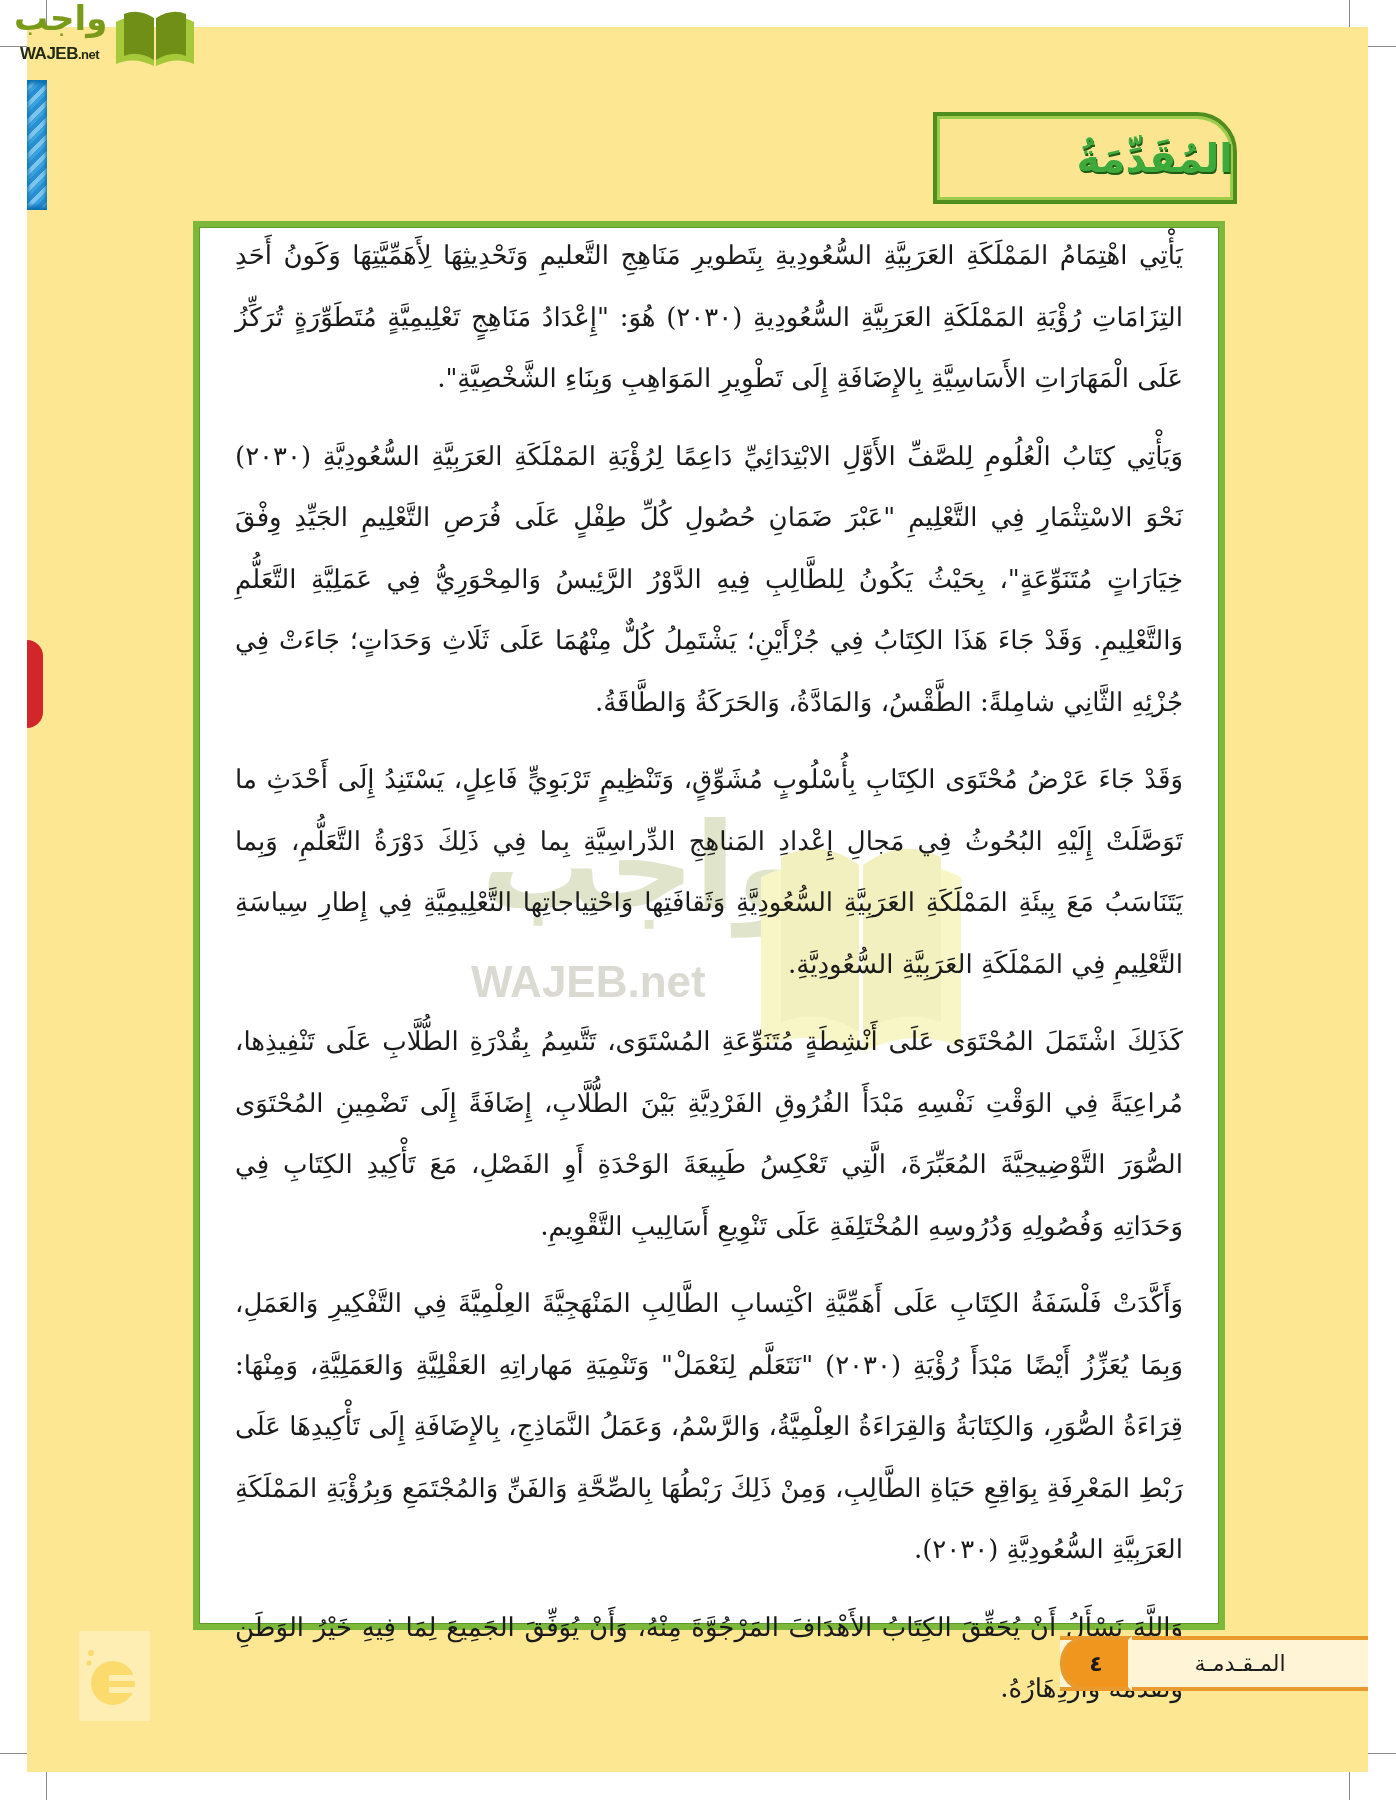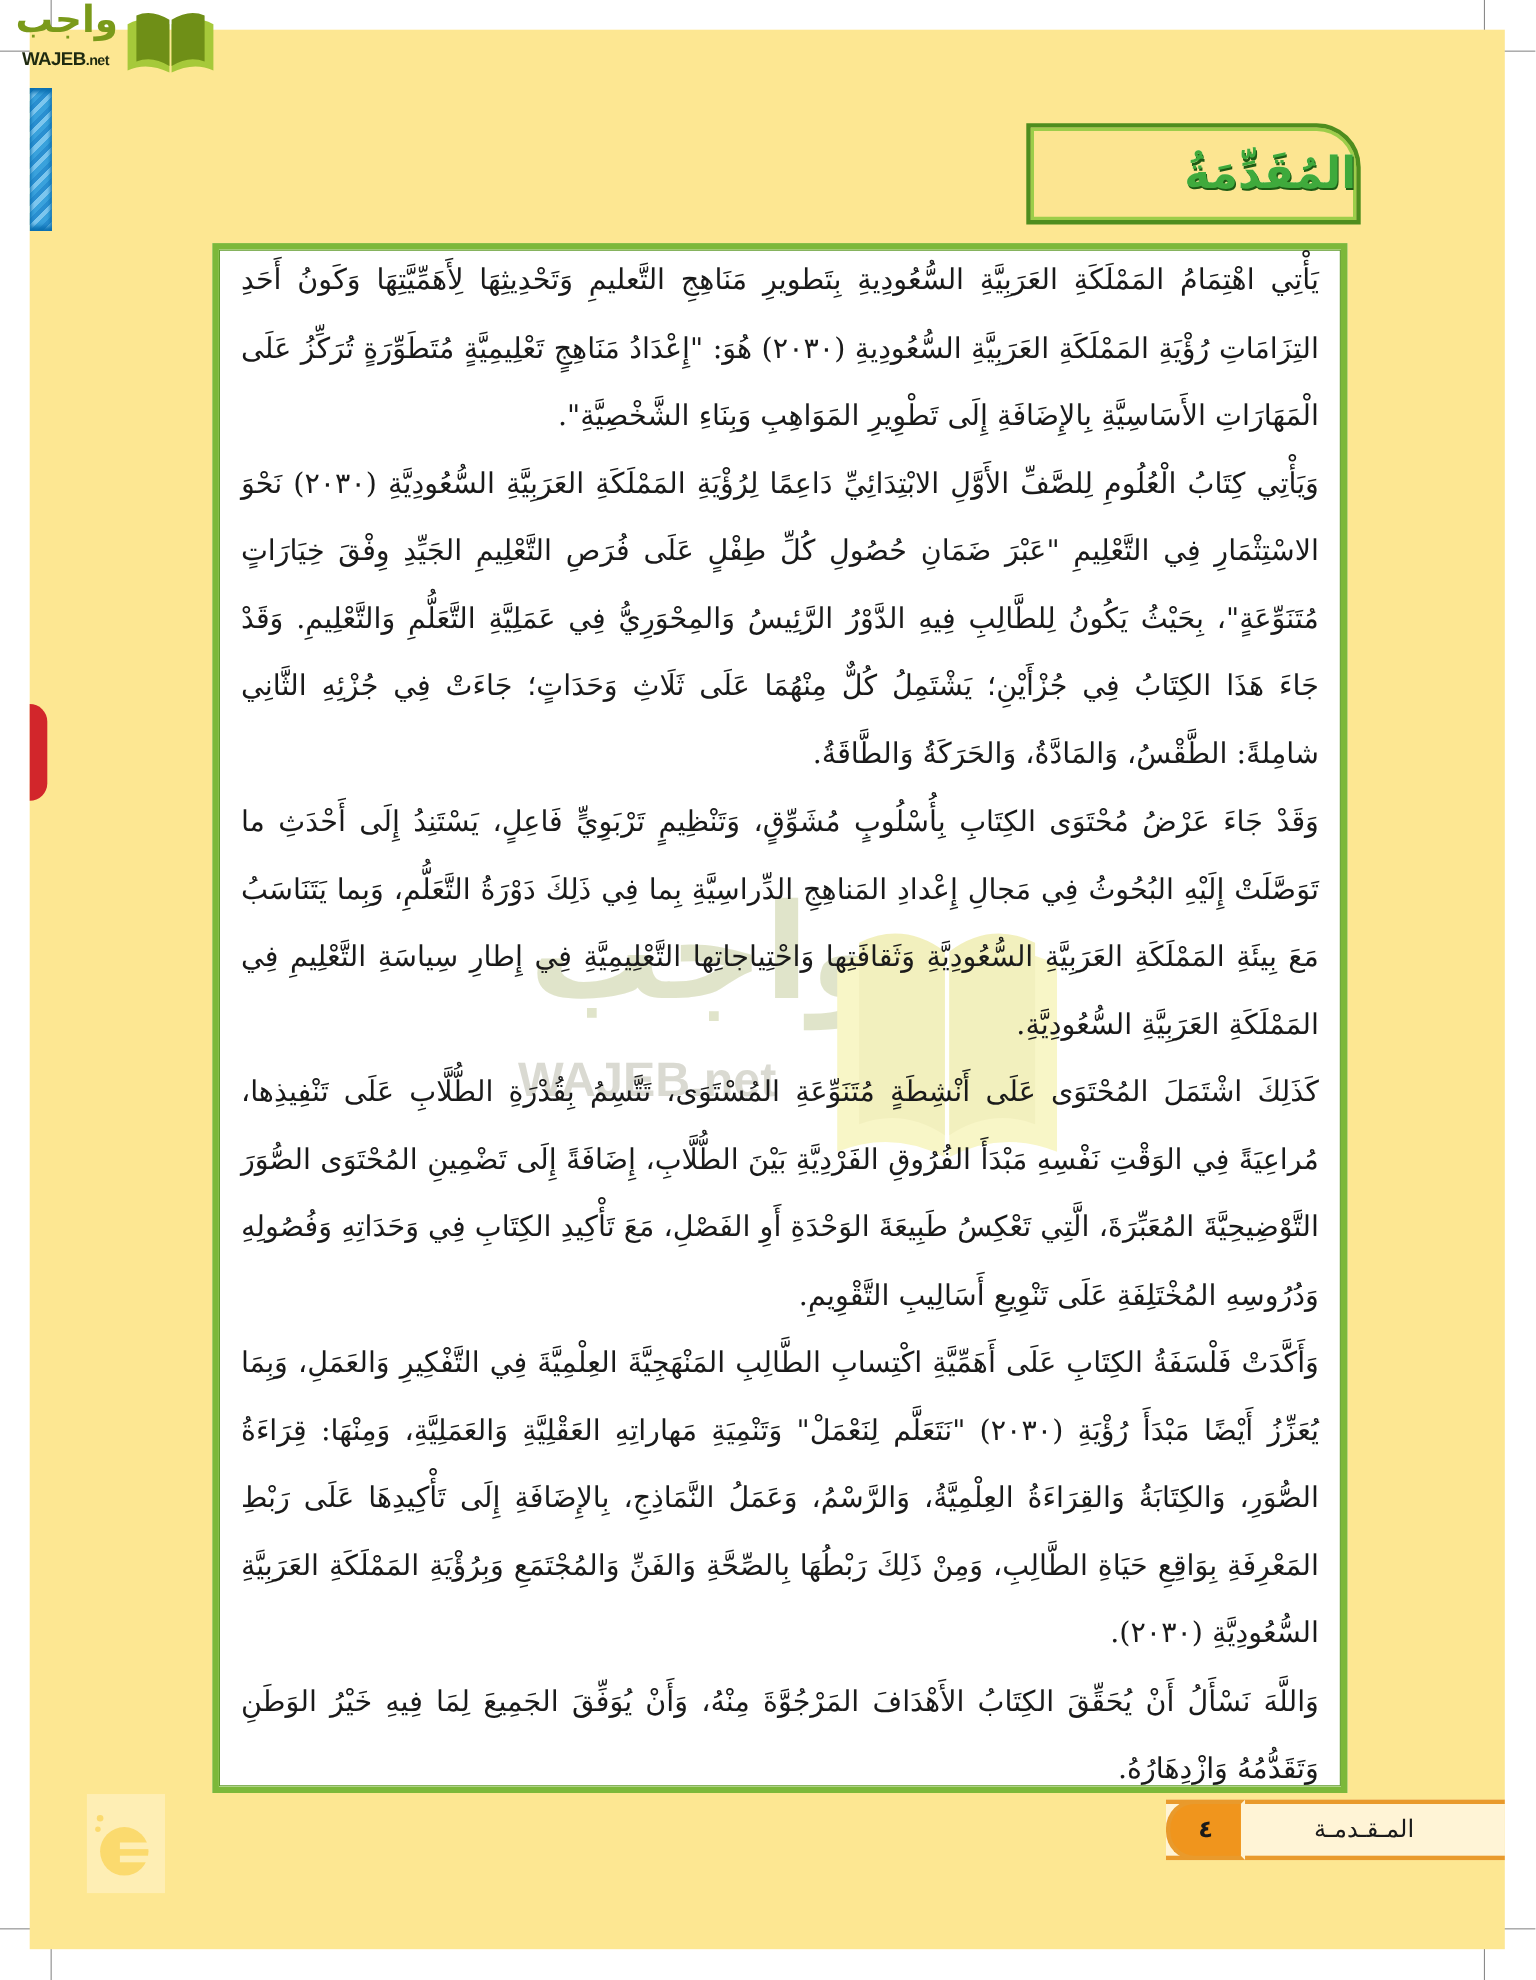--- a/index.html
+++ b/index.html
@@ -63,21 +63,21 @@
   }
   .wm-book {
     position:absolute; left:300px; top:30px; width:200px; height:215px;
   }
   .text-area {
     position:absolute; left:20px; right:20px; top:0;
     direction:rtl; text-align:justify;
     font-family:"DejaVu Serif", serif; font-size:26px; color:#1a1a1a;
     line-height:61.5px;
   }
-  .para { margin:0; padding:0; text-indent:0; text-align-last:right; }
+  .para { margin:16px; padding:0; text-indent:0; text-align-last:right; }
   .footer-bar {
     position:absolute; left:1060px; top:1636px; width:308px; height:47px;
     border-top:4px solid #e99a2c; border-bottom:4px solid #e99a2c;
     background:#fff4d6;
   }
   .footer-num {
     position:absolute; left:1060px; top:1636px; width:64px; height:47px;
     background:#f0951d; border:4px solid #e99a2c; border-right:4px solid #fff4d6;
     border-radius:26px 0 0 26px;
     display:flex; align-items:center; justify-content:center;

